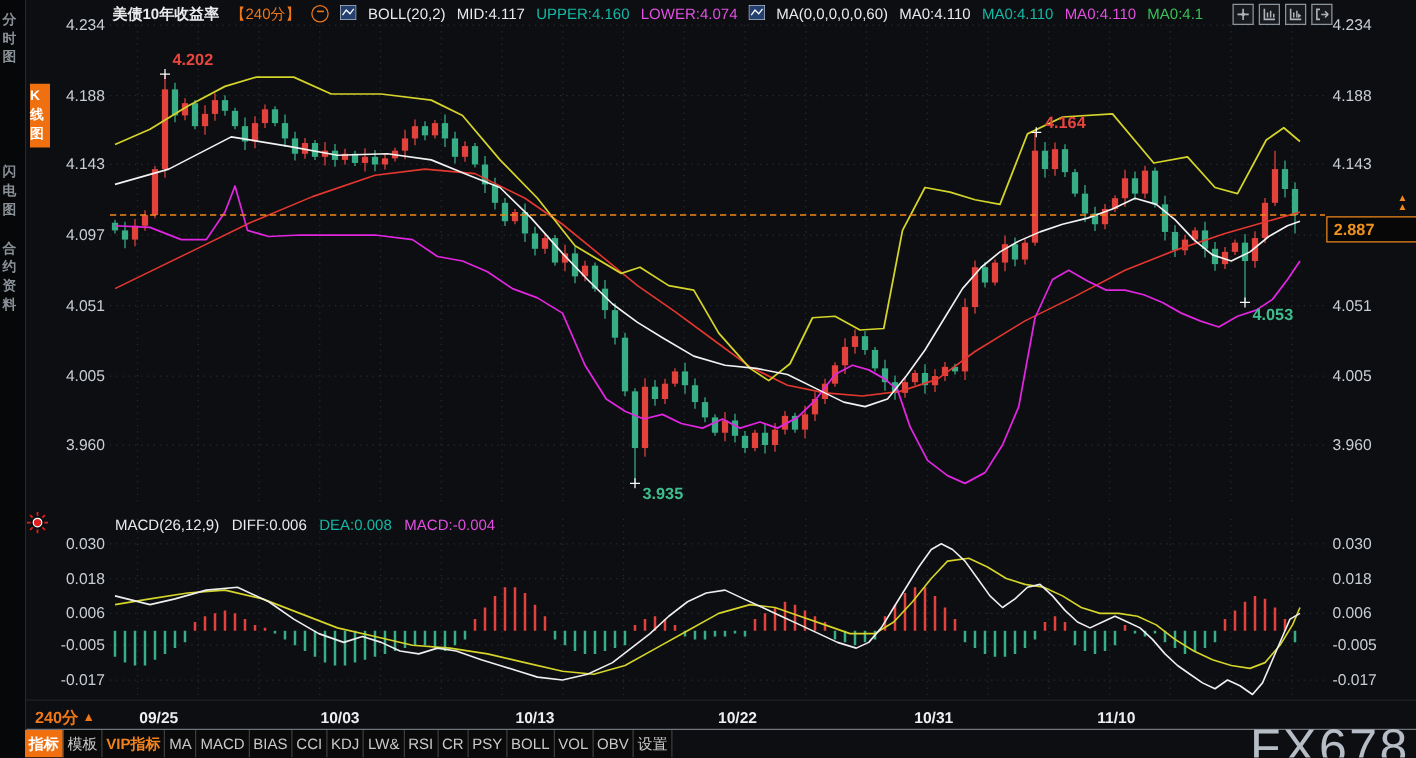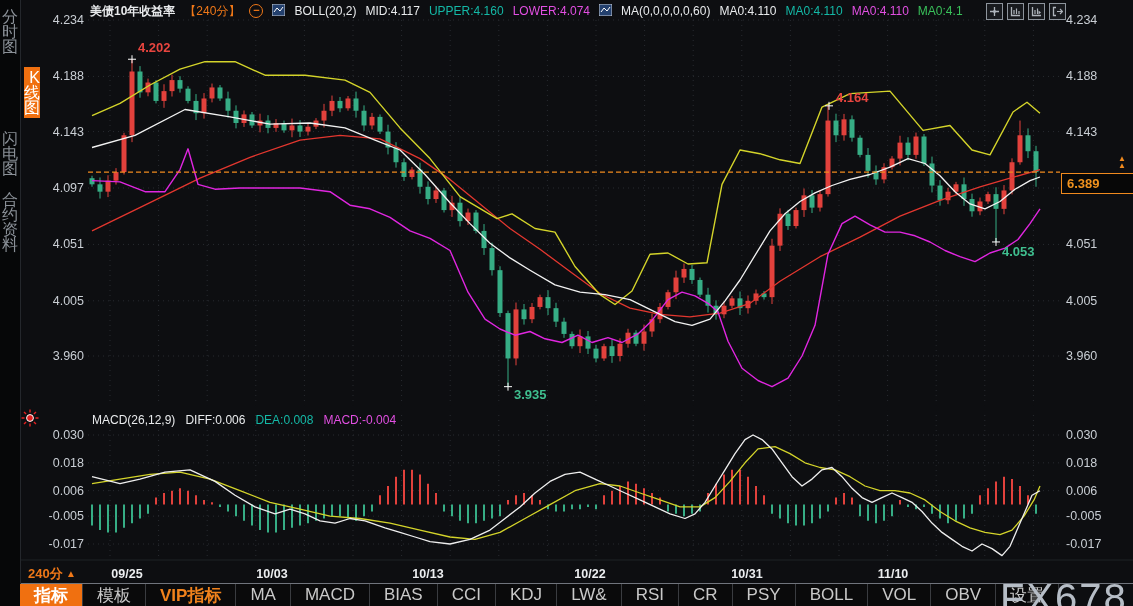--- a/index.html
+++ b/index.html
@@ -1,21 +1,21 @@
 <!DOCTYPE html>
 <html><head>
 <meta charset="utf-8">
 <style>
   html,body{margin:0;padding:0;background:#0d0e11;width:1133px;height:606px;overflow:hidden;
     font-family:"Liberation Sans","DejaVu Sans",sans-serif;}
   #stage{position:relative;width:1133px;height:606px;background:#0d0e11;}
   
   #sidebar{position:absolute;left:0;top:0;width:20px;height:606px;background:#060708;border-right:1px solid #24272c;z-index:6;}
-  .side-item{width:16px;margin:0 auto 10px auto;text-align:right;font-size:16px;line-height:15px;
-    color:#8a9097;word-break:break-all;padding:3px 0;cursor:default;}
+  .side-item{width:16px;margin:0 auto 10px auto;text-align:left;font-size:11px;line-height:15px;
+    color:#8a9097;word-break:break-all;padding:3px 0;cursor:default;font-weight:bold;}
   .side-item.active{background:#f07010;color:#ffffff;margin-left:24px;}
   
   #hdr{position:absolute;left:90px;top:3px;height:16px;z-index:5;font-size:12px;white-space:nowrap;display:flex;align-items:center;gap:9px;color:#e8eaec;}
   .hw{color:#e8eaec}.hy{color:#14b8a6}.hm{color:#e24fe2}.hg{color:#39c05a}.ho{color:#f07818;font-weight:normal}
   .circ-minus{display:inline-block;width:12px;height:12px;border:1px solid #f07818;border-radius:50%;
     color:#f07818;font-size:11px;line-height:10px;text-align:center;font-weight:bold;}
   .mini-chart{display:inline-block;vertical-align:-2px;}
   #hdr-icons{position:absolute;left:986px;top:3px;display:flex;gap:4px;z-index:5;}
   .sq-icon{width:15px;height:15px;border:1px solid #8d949c;background:#181a1e;display:flex;align-items:center;justify-content:center;}
   
@@ -23,21 +23,21 @@
     border:1px solid #f08a1e;color:#f0921e;font-size:13px;font-weight:bold;line-height:19px;padding-left:5px;z-index:5;}
   #dbl-tri{position:absolute;left:1118px;top:155px;z-index:5;color:#f08a1e;font-size:8px;line-height:7px;text-align:center;}
   
   #macd-hdr{position:absolute;left:92px;top:413px;font-size:12px;display:flex;gap:10px;z-index:5;white-space:nowrap;}
   
   #alarm{position:absolute;left:21px;top:409px;z-index:5;}
   
   #wm{position:absolute;left:1000px;top:576px;font-size:40px;letter-spacing:2px;color:#b6bdc6;z-index:7;}
   
   #toolbar{position:absolute;left:20px;top:584px;height:22px;display:flex;align-items:stretch;z-index:6;background:#0a0a0b;}
-  .tb-item{font-size:17px;color:#c9c9c9;padding:0 14px;display:flex;align-items:center;border-right:1px solid #3a3c40;cursor:pointer;white-space:nowrap;}
+  .tb-item{font-size:12px;color:#c9c9c9;padding:0 3px;display:flex;align-items:center;border-right:1px solid #3a3c40;cursor:pointer;white-space:nowrap;}
   .tb-item.active{background:#f07010;color:#fff;font-weight:bold;}
   .tb-item.vip{color:#f0821c;font-weight:bold;}
   #topline{position:absolute;left:0px;top:583px;width:1133px;height:1px;background:#70747c;z-index:5;}
   svg text{font-family:"Liberation Sans","DejaVu Sans",sans-serif;}
 </style>
 </head>
 <body>
 
 <div id="stage">
 
@@ -574,21 +574,21 @@
     </span>
     <span class="sq-icon">
       <svg width="11" height="11">
           <path d="M4 1.5H1.5v8H4" stroke="#aeb4bb" stroke-width="1.3" fill="none"></path>
           <path d="M5 5.5h5M8 3l2.5 2.5L8 8" stroke="#aeb4bb" stroke-width="1.2" fill="none"></path>
         </svg>
     </span>
   </div>
 
   <div id="badge">
-    <span>6.389</span>
+    <span>2.887</span>
   </div>
   <div id="dbl-tri">▲<br>▲</div>
 
   <div id="macd-hdr">
     <span class="hw">MACD(26,12,9)</span>
     <span class="hw">DIFF:0.006</span>
     <span class="hy">DEA:0.008</span>
     <span class="hm">MACD:-0.004</span>
   </div>
 

